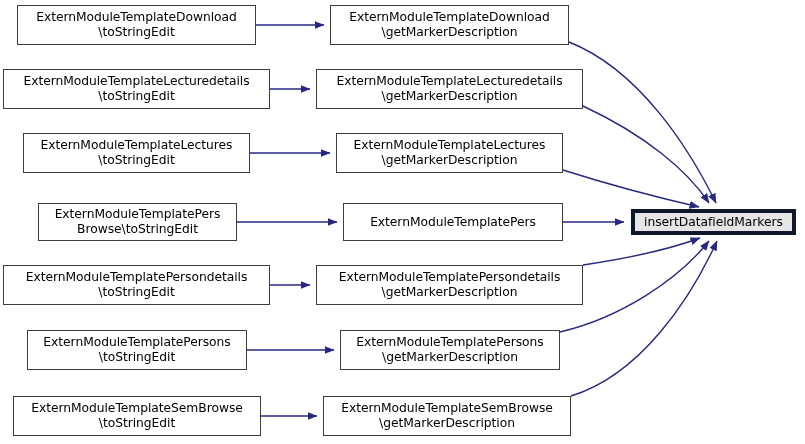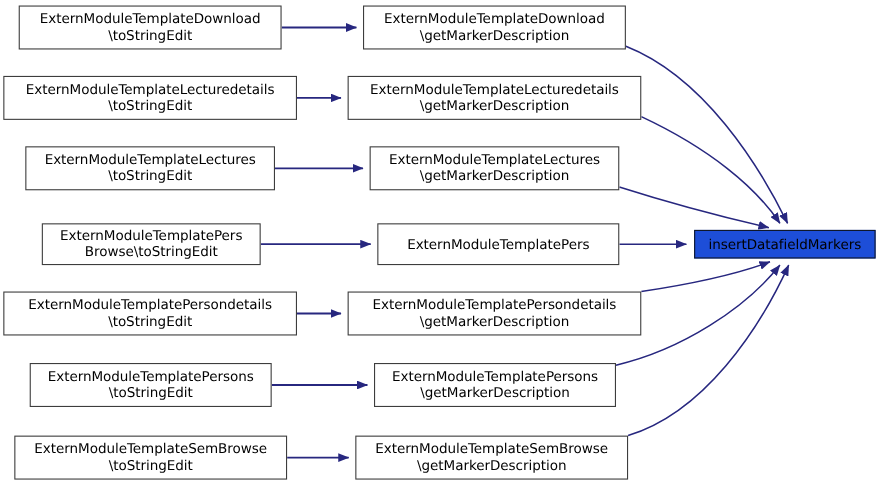--- a/index.html
+++ b/index.html
@@ -34,22 +34,22 @@
     justify-content: center;
     text-align: center;
     color: #000000;
     font-size: 12.3px;
     line-height: 15px;
     letter-spacing: -0.05px;
     white-space: nowrap;
     z-index: 5;
   }
   .node.highlight {
-    background: #1d4ed8;
-    border: 1px solid #0f172a;
+    background: #e5e5e5;
+    border: 4px solid #0f172a;
   }
   .node-line {
     display: block;
   }
 </style>
 </head>
 <body>
 
 <div id="canvas">
 

